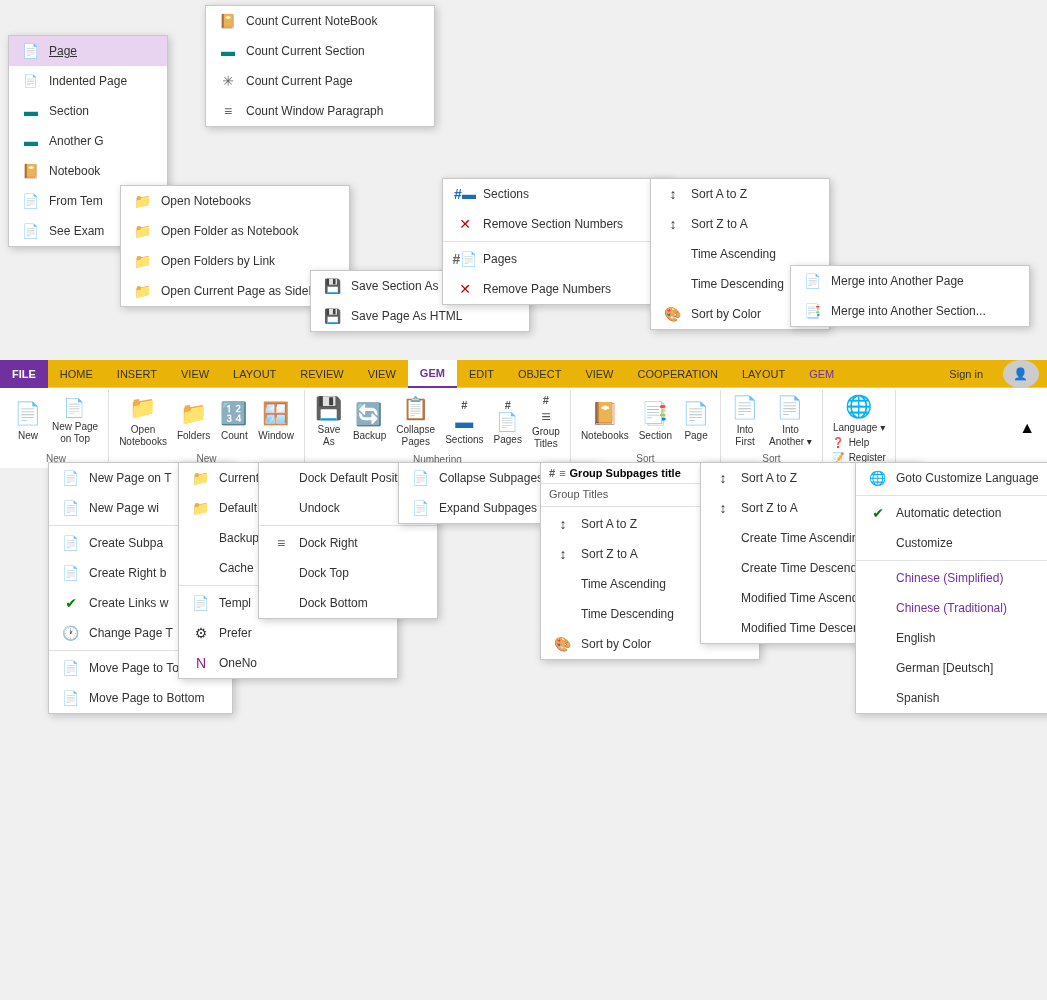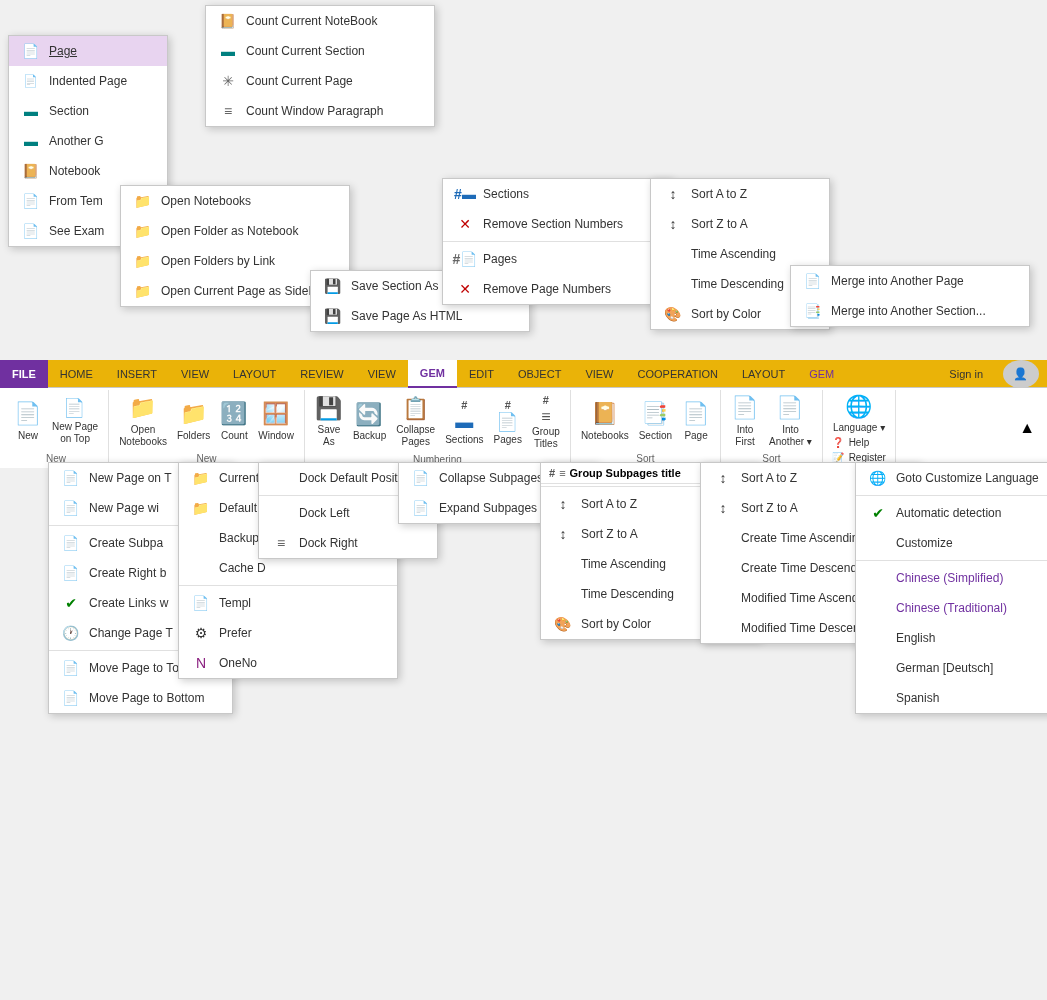--- a/index.html
+++ b/index.html
@@ -577,48 +577,57 @@
     <span class="menu-icon" style="color:#8b2080;">N</span>
     <span>OneNo</span>
   </div>
 </div>
 
 <div class="dropdown-menu window-menu">
   <div class="menu-item">
     <span class="menu-icon"></span>
     <span>Dock Default Position</span>
   </div>
+  <div class="menu-item">
+    <span class="menu-icon"></span>
+    <span>Undock</span>
+  </div>
   <div class="menu-separator"></div>
-  <div class="menu-item">
-    <span class="menu-icon"></span>
-    <span>Dock Left</span>
-  </div>
   <div class="menu-item">
     <span class="menu-icon icon-gray">≡</span>
     <span>Dock Right</span>
+  </div>
+  <div class="menu-item">
+    <span class="menu-icon"></span>
+    <span>Dock Top</span>
+  </div>
+  <div class="menu-item">
+    <span class="menu-icon"></span>
+    <span>Dock Bottom</span>
   </div>
 </div>
 
 <div class="dropdown-menu collapse-menu">
   <div class="menu-item">
     <span class="menu-icon icon-orange">📄</span>
     <span>Collapse Subpages</span>
   </div>
   <div class="menu-item">
     <span class="menu-icon icon-orange">📄</span>
     <span>Expand Subpages</span>
   </div>
 </div>
 
 <div class="dropdown-menu group-titles-menu">
   <div style="padding:4px 8px;font-size:11px;font-weight:600;border-bottom:1px solid #e0e0e0;display:flex;align-items:center;gap:4px;">
     <span style="font-weight:bold;color:#555;">#</span>
     <span style="color:#555;">≡</span>
     <span>Group Subpages title</span>
   </div>
+  <div style="padding:4px 8px;font-size:11px;color:#555;">Group Titles</div>
   <div class="menu-separator"></div>
   <div class="menu-item">
     <span class="menu-icon">↕</span>
     <span>Sort A to Z</span>
   </div>
   <div class="menu-item">
     <span class="menu-icon">↕</span>
     <span>Sort Z to A</span>
   </div>
   <div class="menu-item">

